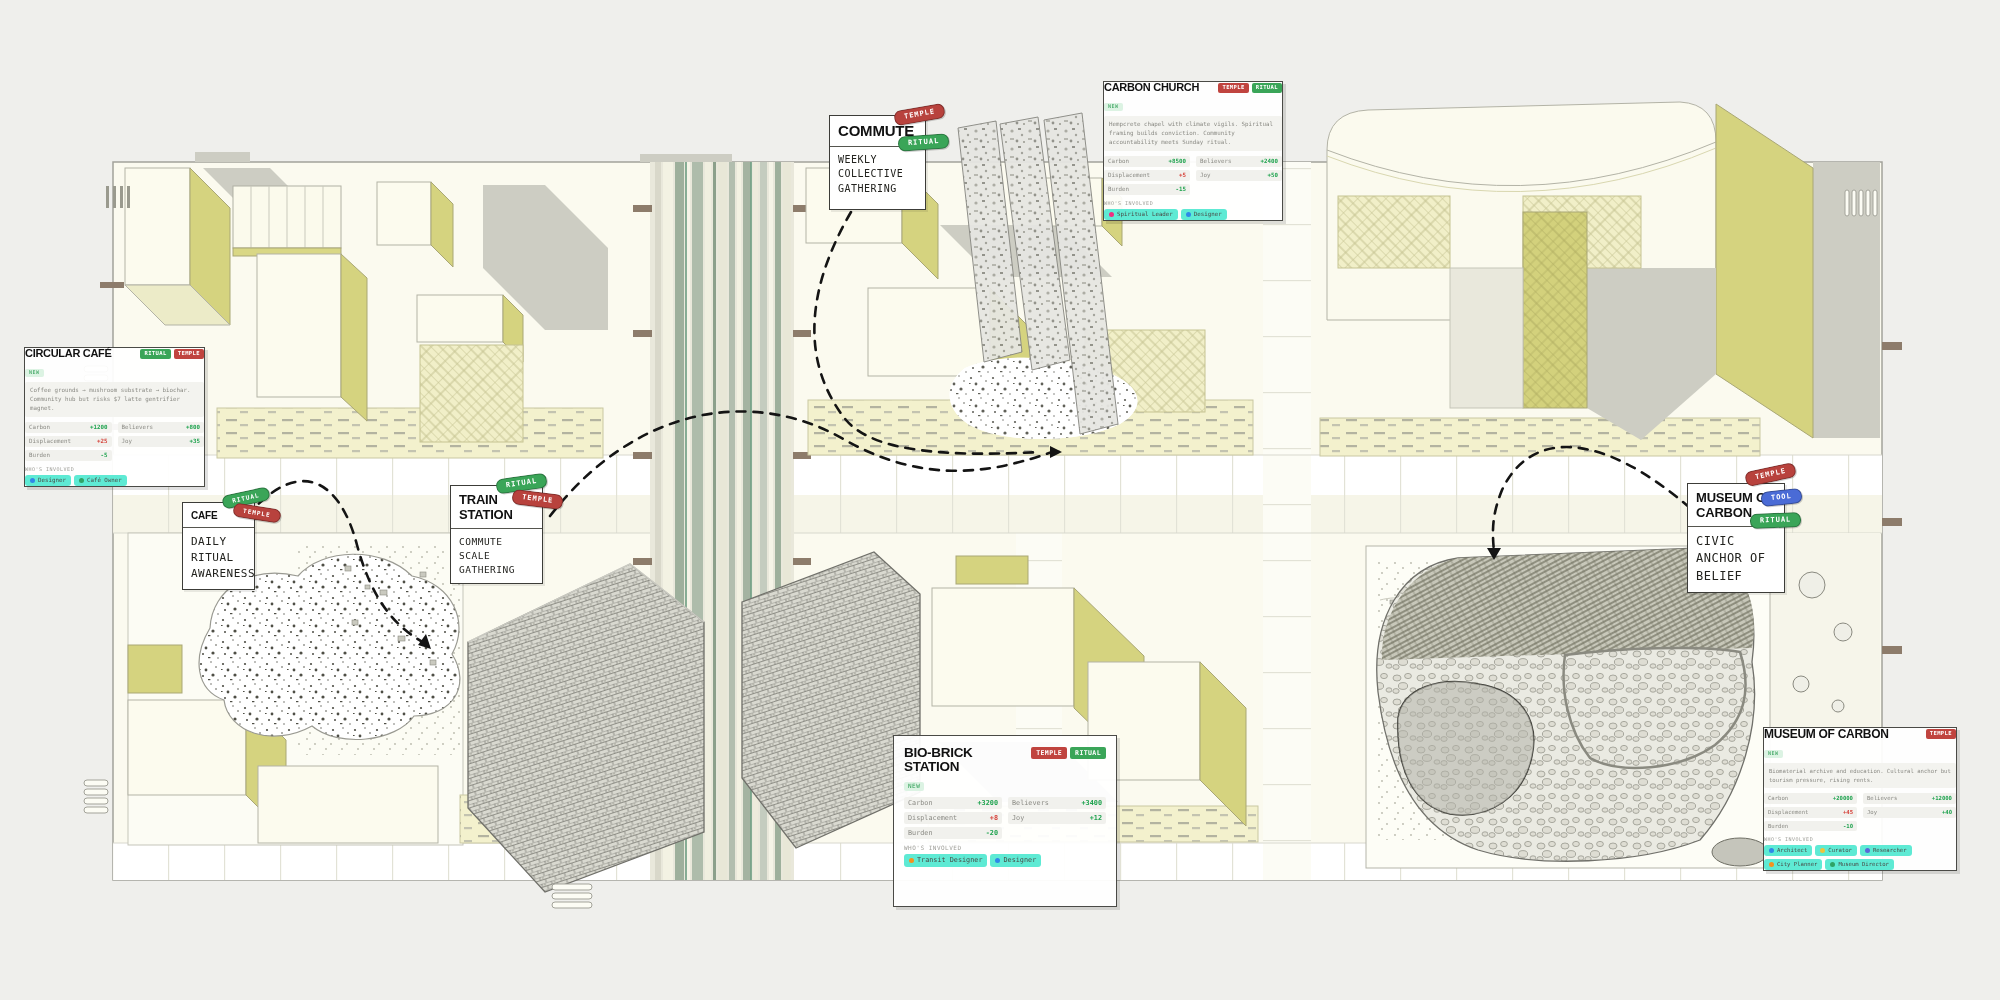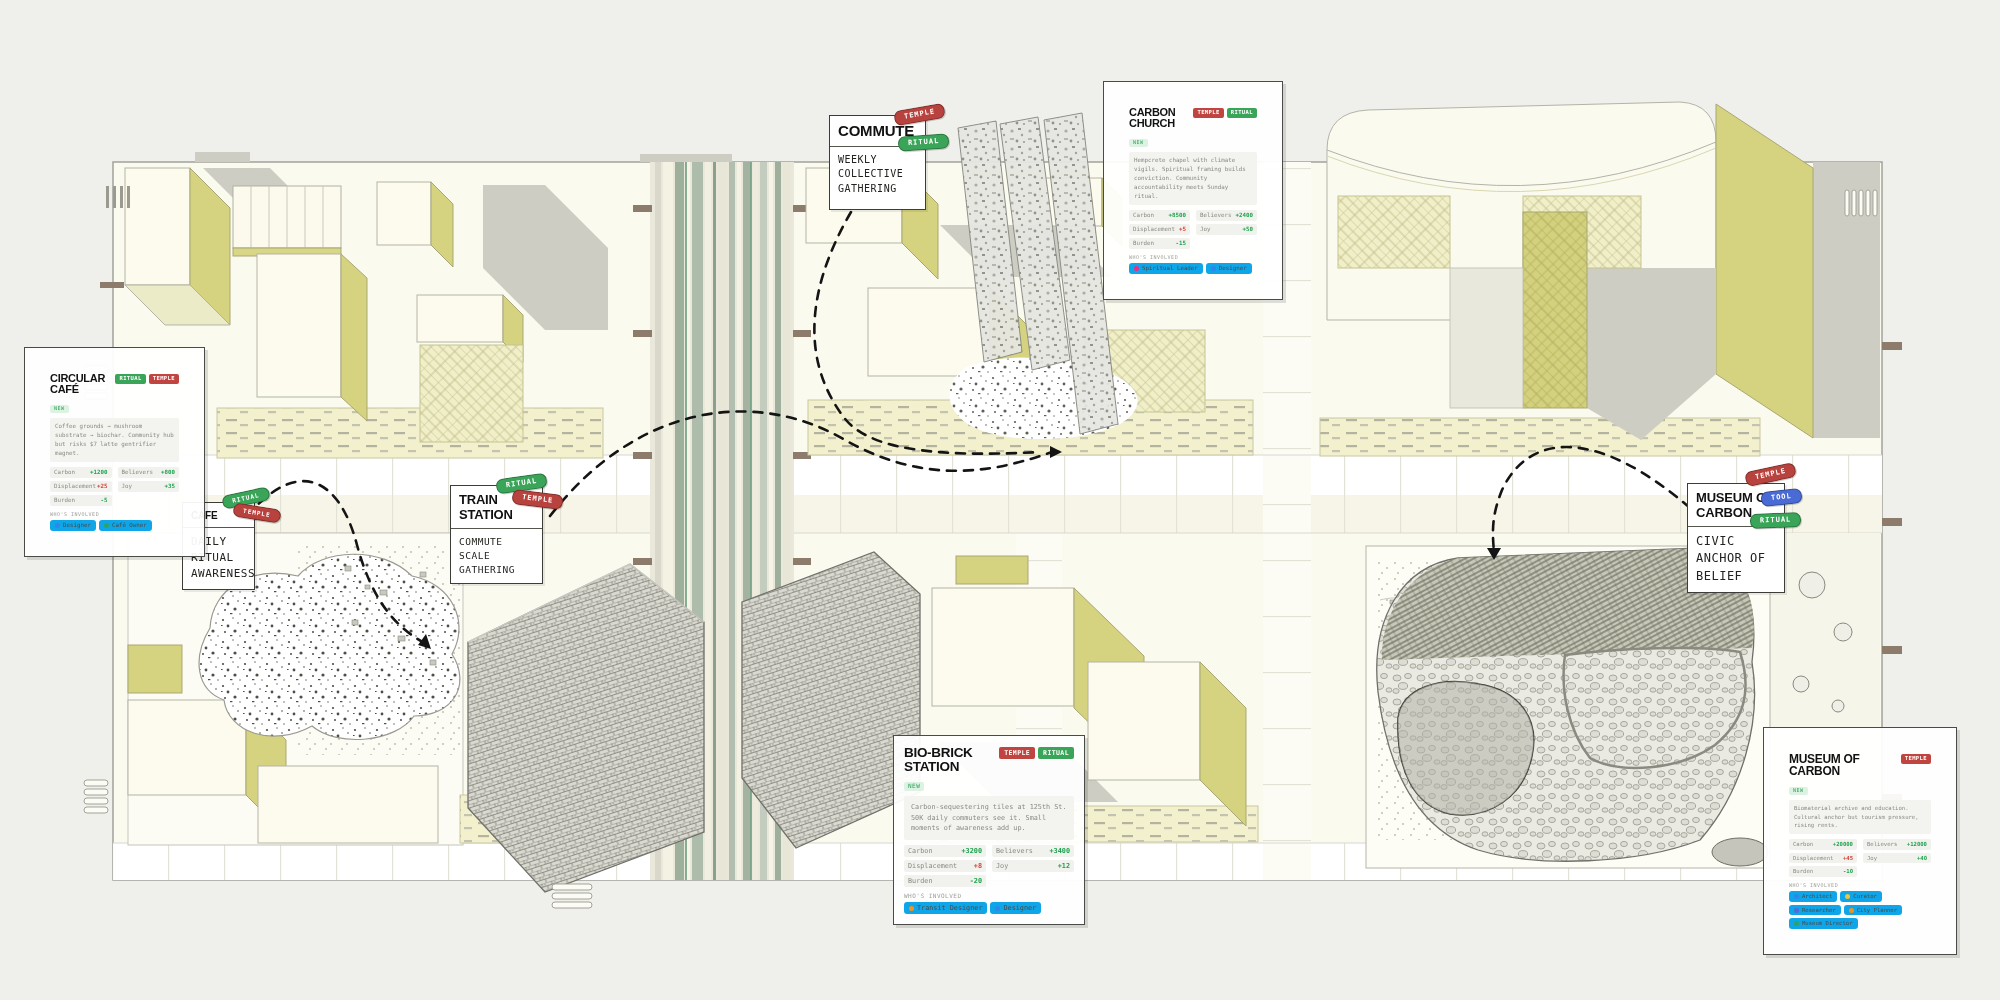--- a/index.html
+++ b/index.html
@@ -2,56 +2,56 @@
 <html><head>
 <meta charset="utf-8">
 <style>
   html,body{margin:0;padding:0;width:2000px;height:1000px;background:#efefec;overflow:hidden;
     font-family:"DejaVu Sans Mono",monospace;}
   #stage{position:relative;width:2000px;height:1000px;}
   #citymap{position:absolute;left:0;top:0;}
 
   
   .detail-card{position:absolute;background:rgba(255,255,255,.94);border:1.5px solid #4a4a46;
-    box-shadow:3px 3px 0 rgba(0,0,0,.12);padding:25px;box-sizing:border-box;z-index:20;}
+    box-shadow:3px 3px 0 rgba(0,0,0,.12);padding:0;box-sizing:border-box;z-index:20;}
   .card-head{display:flex;justify-content:space-between;align-items:flex-start;gap:4px;}
   .card-title{font-family:"Liberation Sans",sans-serif;font-weight:bold;color:#111;
     letter-spacing:-.3px;line-height:1;}
   .tags{display:flex;gap:3px;flex-shrink:0;margin-top:1px;}
   .tag{font-weight:bold;color:#fff;padding:2px 4px;border-radius:2px;letter-spacing:.4px;line-height:1;}
   .tag.green{background:#3aa558}.tag.red{background:#c0443f}
   .new-badge{display:inline-block;color:#2f9e55;background:#dcf3e3;padding:1.5px 4px;border-radius:2px;
     margin-top:3px;letter-spacing:.5px;line-height:1;}
   .desc{background:#f3f3ef;border-radius:2px;padding:4px 5px;color:#8b8b85;margin-top:4px;line-height:1.55;}
   .stats{display:grid;grid-template-columns:1fr 1fr;gap:3px 6px;margin-top:5px;}
   .stat{display:flex;justify-content:space-between;align-items:center;background:#f1f1ed;
     border-radius:2px;padding:2px 4px;color:#8b8b85;line-height:1.2;}
   .stat .v{font-weight:bold;}
   .pos{color:#1fa34f}.neg{color:#d6433b}
   .who{color:#a0a09a;margin-top:5px;letter-spacing:.5px;}
   .chips{display:flex;flex-wrap:wrap;gap:3px;margin-top:3px;}
-  .chip{display:flex;align-items:center;gap:3px;background:#0ea5e9;border-radius:3px;
+  .chip{display:flex;align-items:center;gap:3px;background:#5eead4;border-radius:3px;
     padding:2px 5px;color:#4a4a46;line-height:1.2;}
   .dot{width:5px;height:5px;border-radius:50%;flex-shrink:0;}
   .dot.blue{background:#2f88e8}.dot.green{background:#2fa366}.dot.pink{background:#ef2d81}
   .dot.orange{background:#f5921e}.dot.yellow{background:#eec43c}.dot.indigo{background:#5868d8}
 
   #card-cafe{left:24px;top:347px;width:181px;min-height:124px;}
   #card-cafe .card-title{font-size:11px}
   #card-cafe .tag{font-size:5.5px}
   #card-cafe .new-badge,#card-cafe .who{font-size:5px}
   #card-cafe .desc,#card-cafe .stat,#card-cafe .chip{font-size:5.8px}
 
   #card-church{left:1103px;top:81px;width:180px;min-height:131px;}
   #card-church .card-title{font-size:11px}
   #card-church .tag{font-size:5.5px}
   #card-church .new-badge,#card-church .who{font-size:5px}
   #card-church .desc,#card-church .stat,#card-church .chip{font-size:5.8px}
 
-  #card-biobrick{left:893px;top:735px;width:192px;min-height:172px;padding:10px;}
+  #card-biobrick{left:893px;top:735px;width:224px;min-height:172px;padding:10px;}
   #card-biobrick .card-title{font-size:13.5px}
   #card-biobrick .tag{font-size:6.5px;padding:2.5px 5px}
   #card-biobrick .new-badge,#card-biobrick .who{font-size:6px}
   #card-biobrick .desc,#card-biobrick .stat,#card-biobrick .chip{font-size:6.8px}
   #card-biobrick .desc{padding:6px 7px}
 
   #card-museum{left:1763px;top:727px;width:194px;min-height:139px;}
   #card-museum .card-title{font-size:12px}
   #card-museum .tag{font-size:5.5px}
   #card-museum .new-badge,#card-museum .who{font-size:5px}
@@ -539,21 +539,20 @@
   <div class="card-head">
     <div>
       <div class="card-title">BIO-BRICK STATION</div>
       <span class="new-badge">NEW</span>
     </div>
     <div class="tags">
       <span class="tag red">TEMPLE</span>
       <span class="tag green">RITUAL</span>
     </div>
   </div>
-  <div class="desc">Carbon-sequestering tiles at 125th St. 50K daily commuters see it. Small moments of awareness add up.</div>
   <div class="stats">
     <div class="stat">
           <span>Carbon</span>
           <span class="v pos">+3200</span>
         </div>
     <div class="stat">
           <span>Believers</span>
           <span class="v pos">+3400</span>
         </div>
     <div class="stat">

